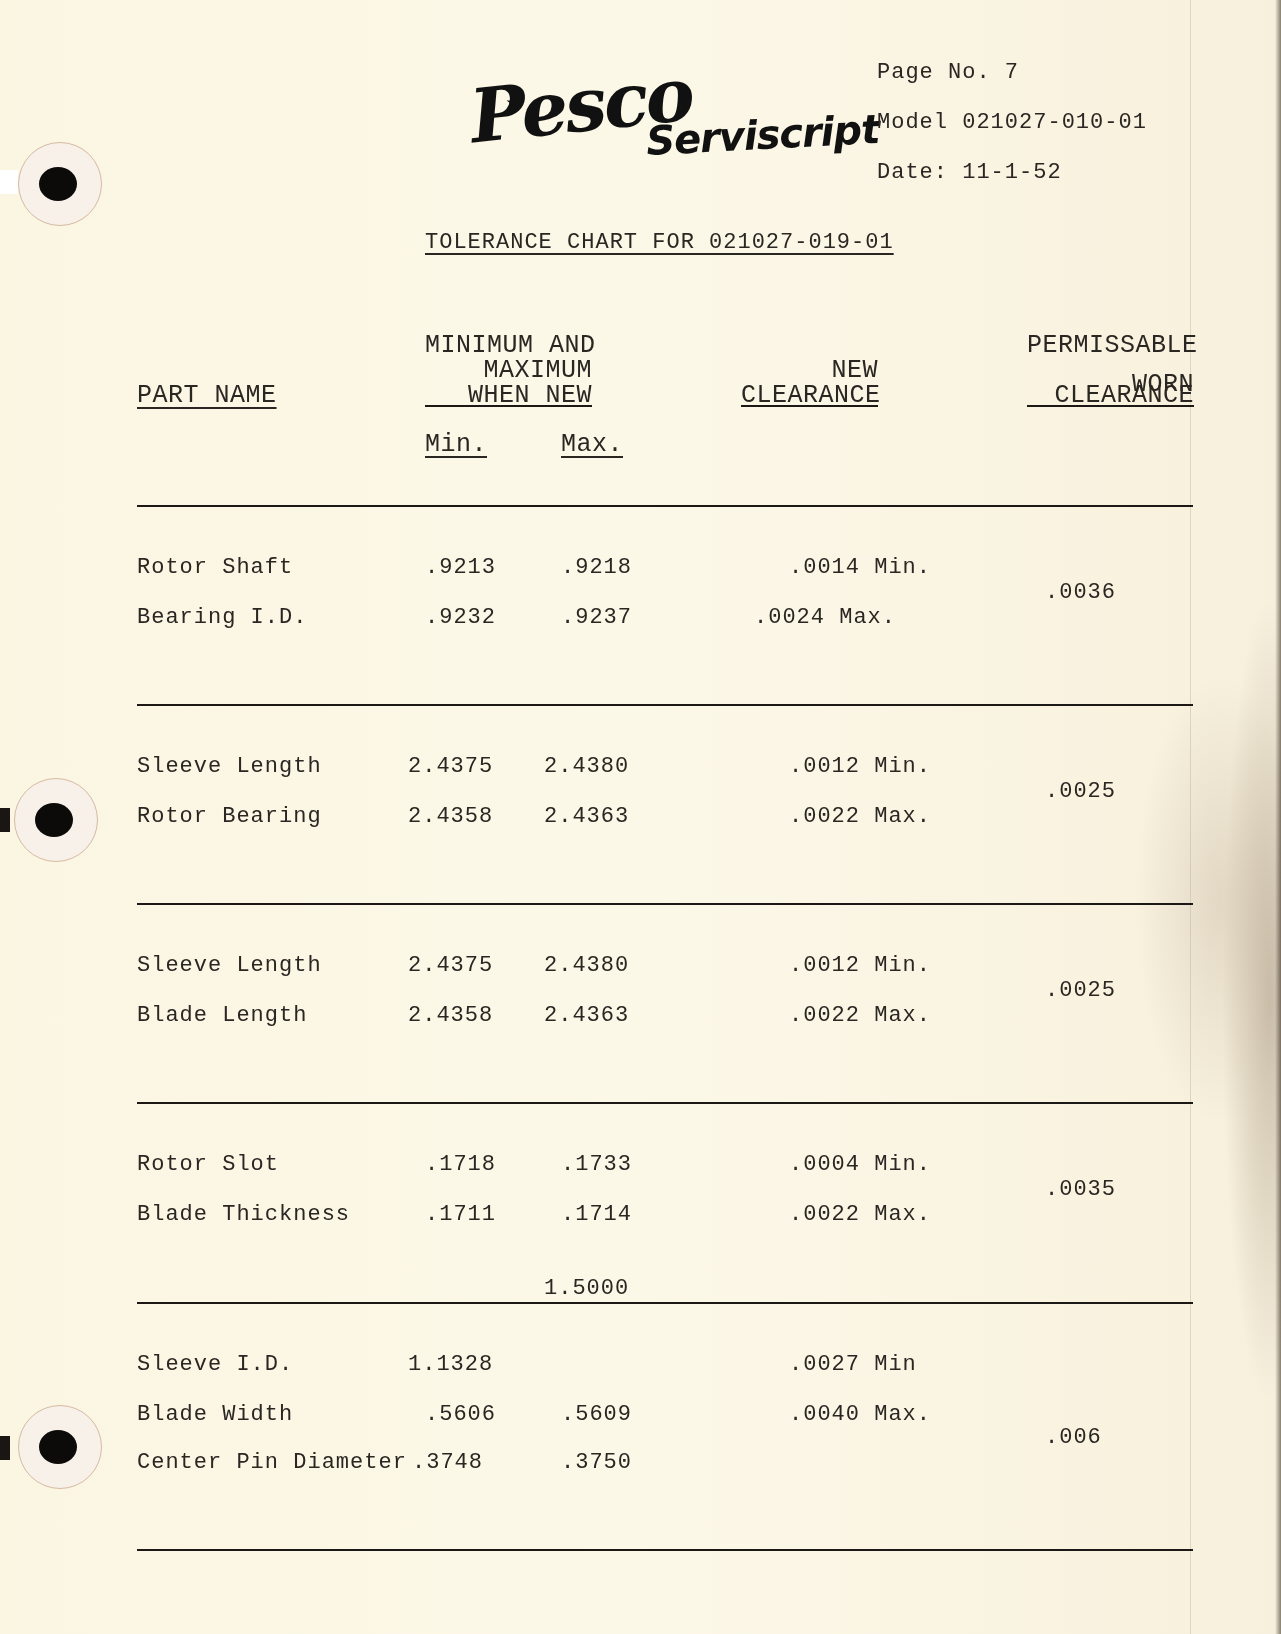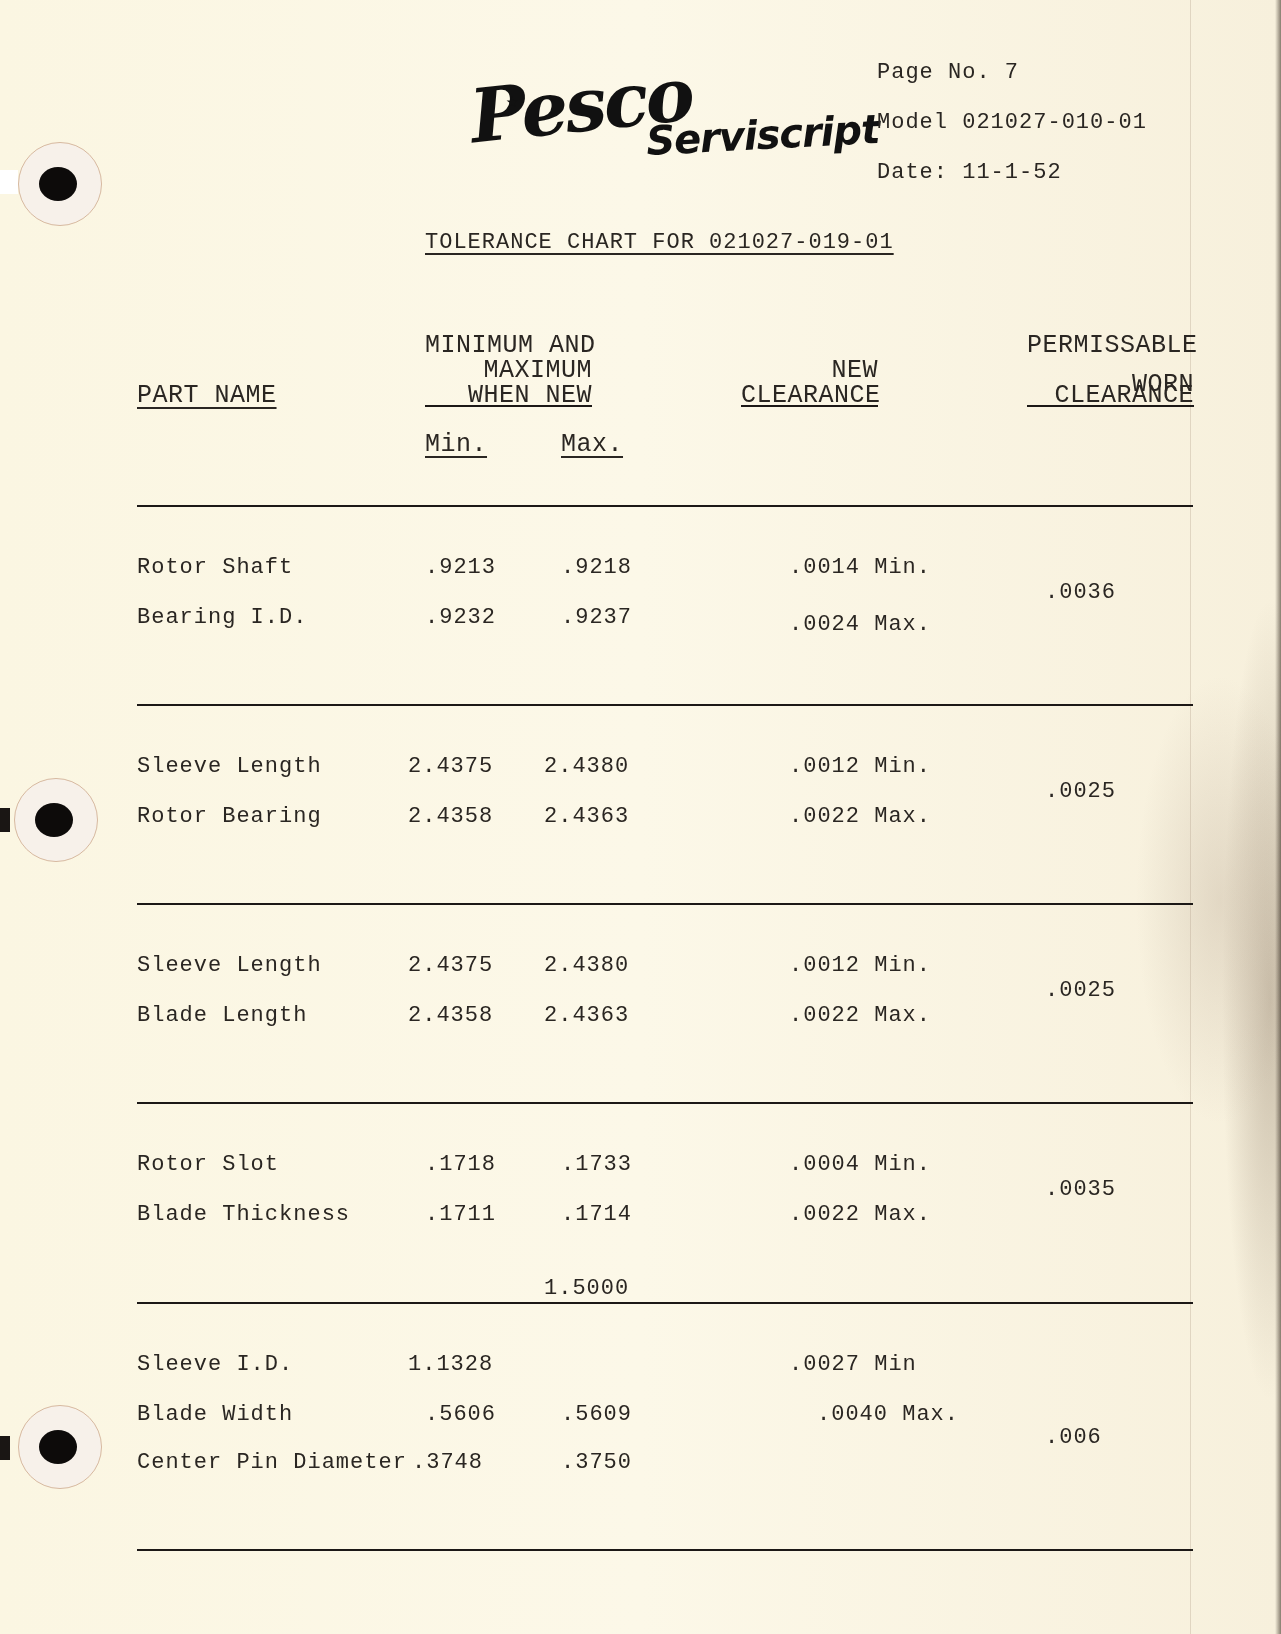--- a/index.html
+++ b/index.html
@@ -102,21 +102,21 @@
 <div class="rule" style="left:137px; top:1549px; width:1056px;"></div>
 
 <div>
   <div class="t" style="left:137px; top:557px;">Rotor Shaft</div>
   <div class="t" style="left:425px; top:557px;">.9213</div>
   <div class="t" style="left:561px; top:557px;">.9218</div>
   <div class="t" style="left:789px; top:557px;">.0014 Min.</div>
   <div class="t" style="left:137px; top:607px;">Bearing I.D.</div>
   <div class="t" style="left:425px; top:607px;">.9232</div>
   <div class="t" style="left:561px; top:607px;">.9237</div>
-  <div class="t" style="left:789px; top:607px;margin-top:7px;">.0024 Max.</div>
+  <div class="t" style="left:754px; top:607px;">.0024 Max.</div>
   <div class="t" style="left:1045px; top:582px;">.0036</div>
 </div>
 
 <div>
   <div class="t" style="left:137px; top:756px;">Sleeve Length</div>
   <div class="t" style="left:408px; top:756px;">2.4375</div>
   <div class="t" style="left:544px; top:756px;">2.4380</div>
   <div class="t" style="left:789px; top:756px;">.0012 Min.</div>
   <div class="t" style="left:137px; top:806px;">Rotor Bearing</div>
   <div class="t" style="left:408px; top:806px;">2.4358</div>
@@ -150,18 +150,18 @@
 </div>
 
 <div>
   <div class="t" style="left:137px; top:1354px;text-align:right;">Sleeve I.D.</div>
   <div class="t" style="left:408px; top:1354px;">1.1328</div>
   <div class="t" style="left:544px; top:1278px;">1.5000</div>
   <div class="t" style="left:789px; top:1354px;">.0027 Min</div>
   <div class="t" style="left:137px; top:1404px;">Blade Width</div>
   <div class="t" style="left:425px; top:1404px;">.5606</div>
   <div class="t" style="left:561px; top:1404px;">.5609</div>
-  <div class="t" style="left:789px; top:1404px;margin-left:28px;">.0040 Max.</div>
+  <div class="t" style="left:789px; top:1404px;">.0040 Max.</div>
   <div class="t" style="left:137px; top:1452px;">Center Pin Diameter</div>
   <div class="t" style="left:412px; top:1452px;">.3748</div>
   <div class="t" style="left:561px; top:1452px;">.3750</div>
   <div class="t" style="left:1045px; top:1379px;margin-top:48px;">.006</div>
 </div>
 
 </body></html>

